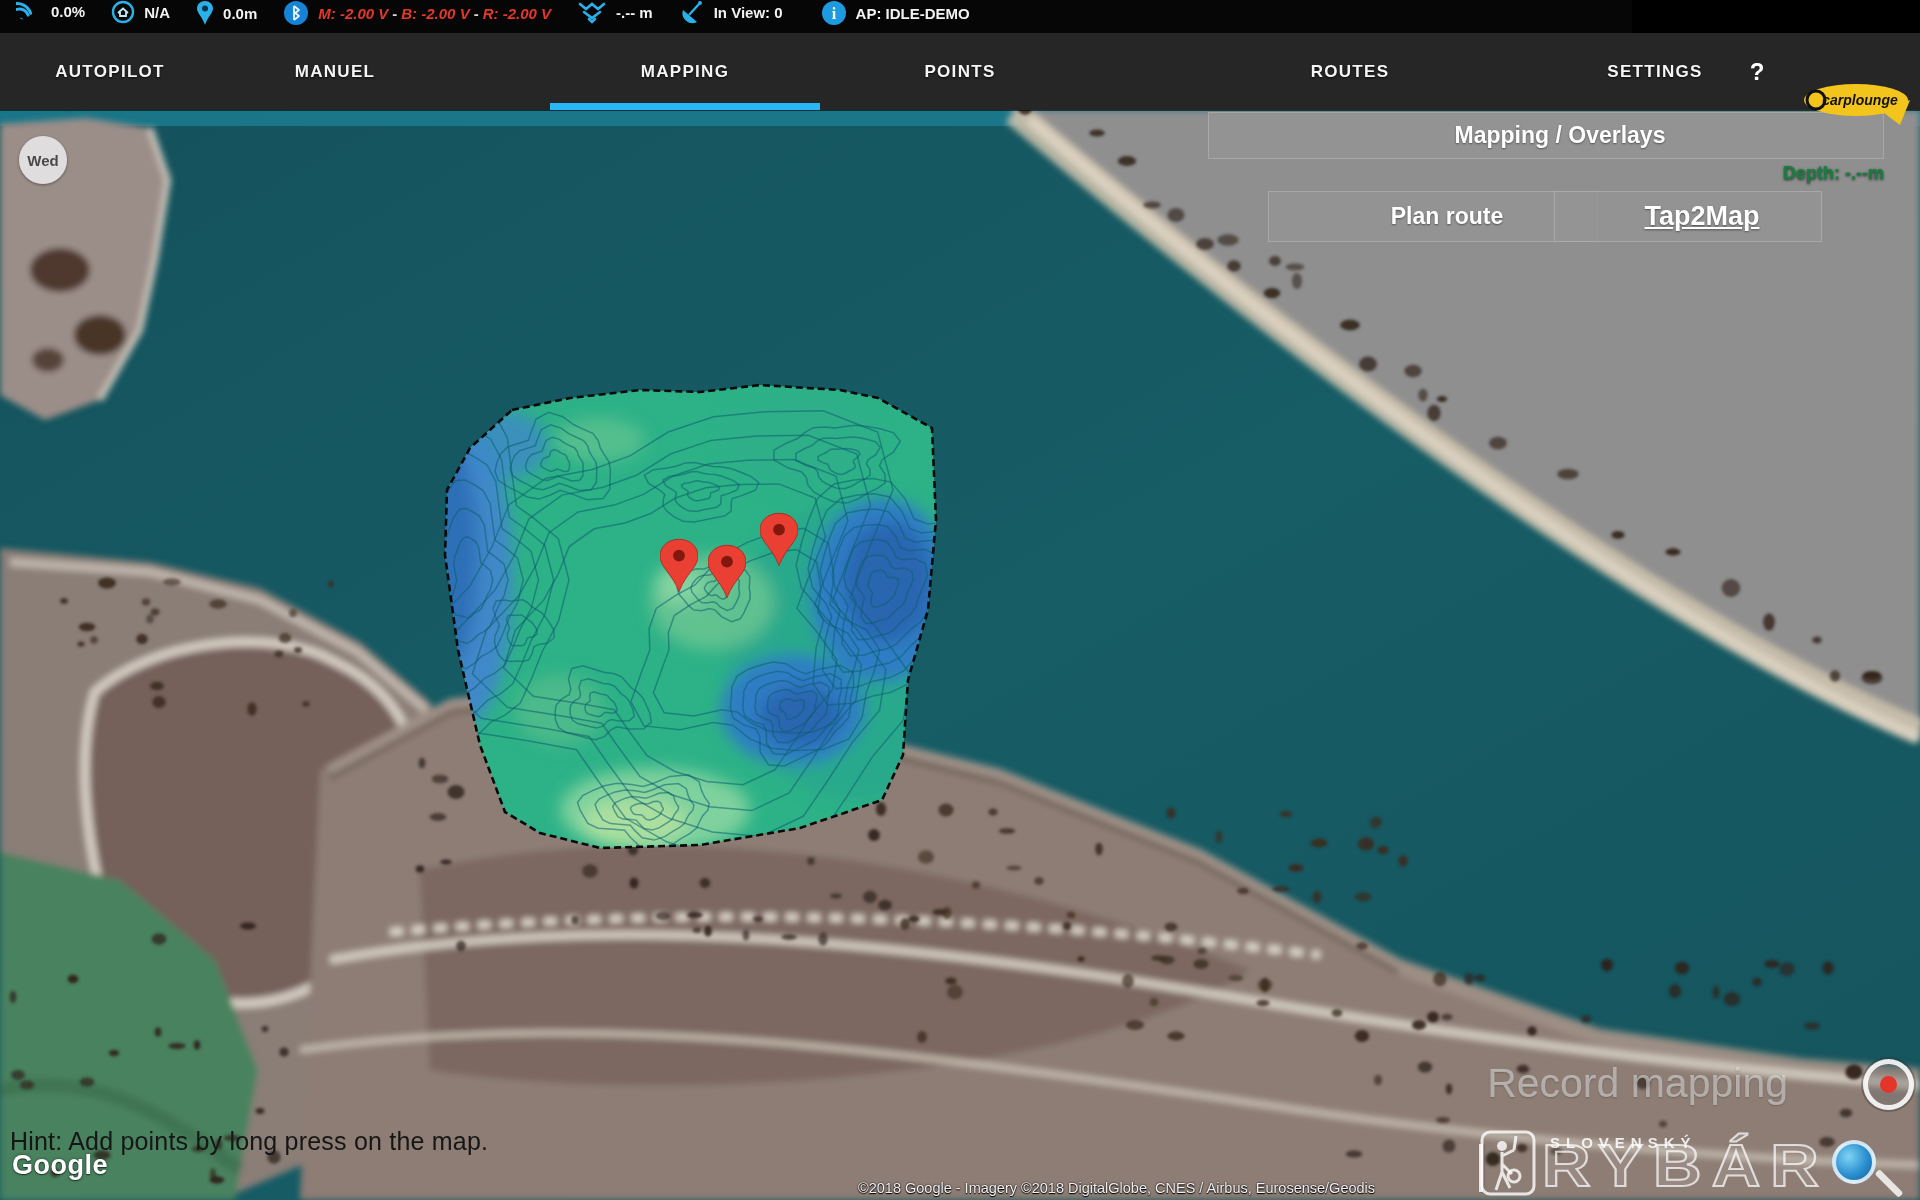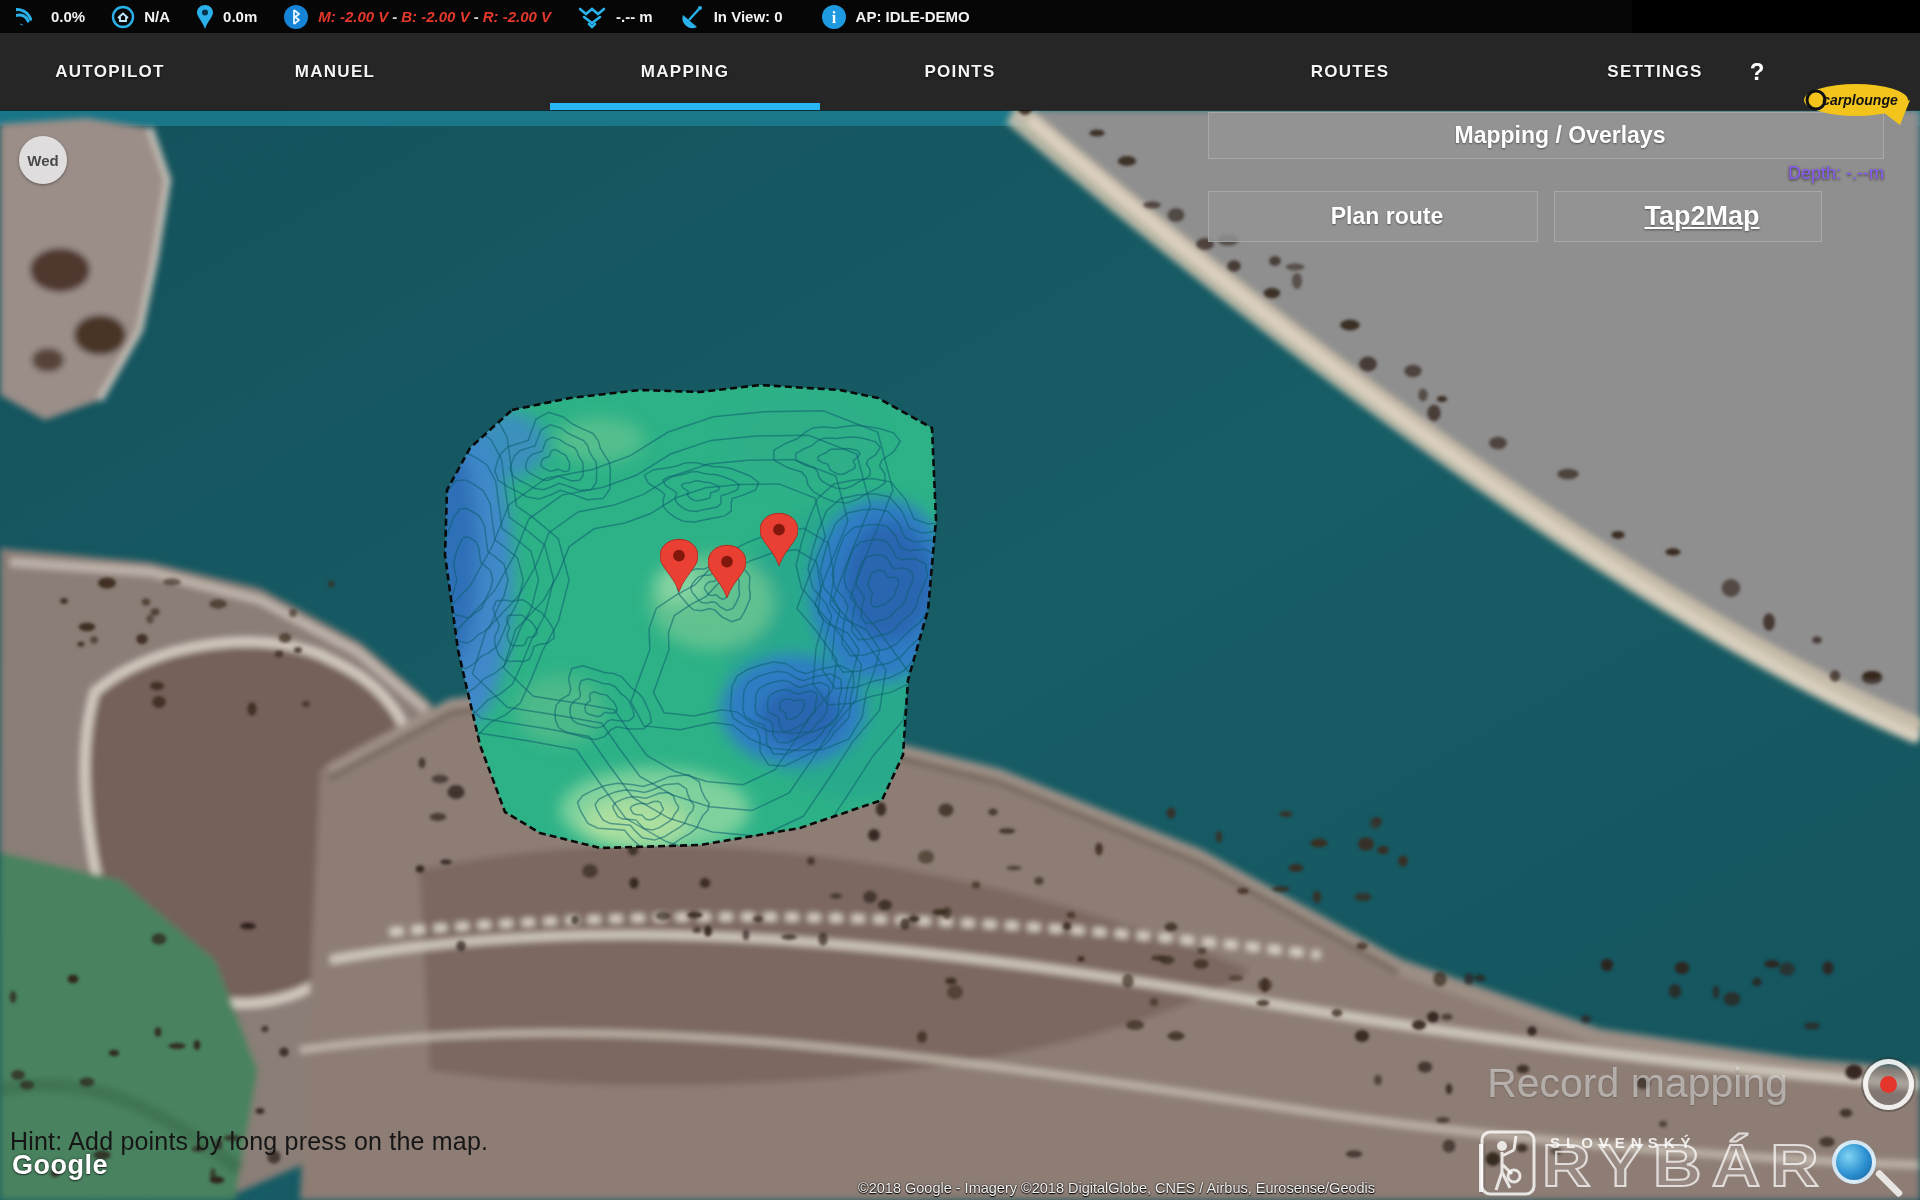--- a/index.html
+++ b/index.html
@@ -2,21 +2,21 @@
 <html><head>
 <meta charset="utf-8">
 <style>
   * { margin:0; padding:0; box-sizing:border-box; }
   html,body { width:1920px; height:1200px; overflow:hidden; background:#000;
     font-family:"Liberation Sans", sans-serif; }
   #app { position:relative; width:1920px; height:1200px; overflow:hidden; }
 
   
   .statusbar { position:absolute; left:0; top:0; width:1632px; height:33px;
-    background:#060606; display:flex; align-items:center; padding-left:16px; z-index:40; }
+    background:#060606; display:flex; align-items:flex-start; padding-left:16px; z-index:40; }
   .sb-group { display:flex; align-items:center; gap:9px; margin-right:26px; }
   .sb-text { color:#f2f2f2; font-size:15px; font-weight:bold; white-space:nowrap; }
   .sb-volt { font-size:15px; font-weight:bold; font-style:italic; white-space:nowrap; }
   .sb-volt .v { color:#e5382c; }
   .sb-volt .sep { color:#d8d8d8; font-style:normal; padding:0 4px; }
   .sb-icon { display:inline-flex; align-items:center; justify-content:center; }
 
   
   .navbar { position:absolute; left:0; top:33px; width:1920px; height:77px;
     background:#262626; z-index:40; box-shadow:0 1px 0 rgba(0,0,0,.6); }
@@ -38,23 +38,23 @@
     font-size:15px; font-weight:bold; box-shadow:0 1px 3px rgba(0,0,0,.4); cursor:pointer; }
 
   
   .panel { position:absolute; z-index:14; }
   .ol-btn { position:absolute; background:rgba(148,148,148,.82);
     border:1px solid rgba(210,210,210,.35); color:#fff; font-weight:bold;
     display:flex; align-items:center; justify-content:center;
     text-shadow:0 1px 2px rgba(0,0,0,.45); cursor:pointer;padding-left:28px; }
   .btn-overlays { left:1208px; top:112px; width:676px; height:47px; font-size:23px; }
   .depth-label { position:absolute; left:1208px; top:163px; width:676px; text-align:right;
-    color:#8b5cf6; font-size:18px; font-weight:normal; z-index:14;
+    color:#15803d; font-size:18px; font-weight:bold; z-index:14;
     text-shadow:0 1px 3px rgba(0,0,0,.8); }
-  .btn-plan { left:1208px; top:191px; width:330px; height:51px; font-size:23px; }
+  .btn-plan { left:1268px; top:191px; width:330px; height:51px; font-size:23px; }
   .btn-tap { left:1554px; top:191px; width:268px; height:51px; font-size:27px;text-decoration:underline; }
 
   
   .map-pin { position:absolute; width:38px; height:60px; margin-left:-19px; margin-top:-21px;
     z-index:8; cursor:pointer; }
 
   
   .hint { position:absolute; left:10px; top:1127px; color:#161616; font-size:25px;
     z-index:10; letter-spacing:.2px; }
   .google-logo { position:absolute; left:12px; top:1150px; color:#fff; font-size:27px;

